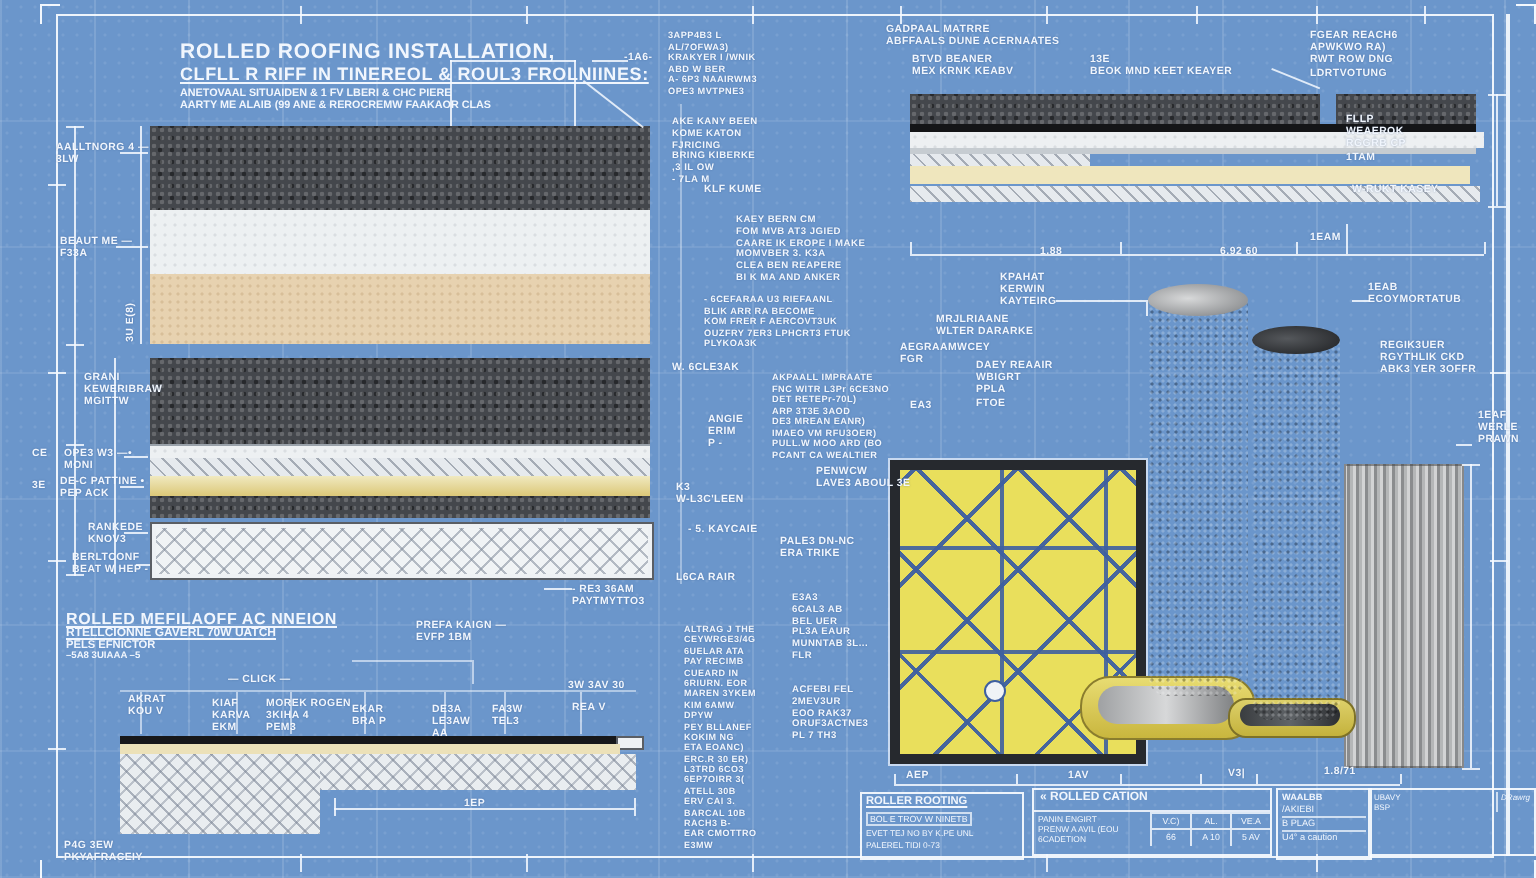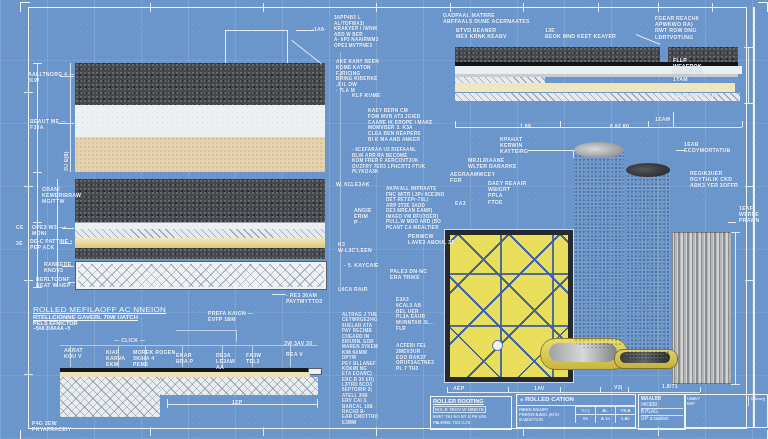--- a/index.html
+++ b/index.html
@@ -71,20 +71,26 @@
   <div class="grid"></div>
   <div class="speckle"></div>
 
   <div class="frame"></div>
   <div class="frame2"></div>
   <div class="corner" style="left:20px;top:2px;border-left-width:1.5px;border-top-width:1.5px;"></div>
   <div class="corner" style="left:758px;top:2px;border-right-width:1.5px;border-top-width:1.5px;"></div>
   <div class="corner" style="left:20px;top:430px;border-left-width:1.5px;border-bottom-width:1.5px;"></div>
   <div class="corner" style="left:758px;top:430px;border-right-width:1.5px;border-bottom-width:1.5px;"></div>
 
+  <div style="position:absolute;left:90px;top:20px;">
+    <h1 style="font-size:10.5px;letter-spacing:.4px;">ROLLED ROOFING INSTALLATION,</h1>
+    <h2 class="u" style="font-size:9px;letter-spacing:.3px;">CLFLL R RIFF IN TINEREOL &amp; ROUL3 FROLNIINES:</h2>
+    <div style="font-size:5.4px;font-weight:700;margin-top:2px;">ANETOVAAL SITUAIDEN &amp; 1 FV LBERI &amp; CHC PIERE</div>
+    <div style="font-size:5.4px;font-weight:700;">AARTY ME ALAIB (99 ANE &amp; REROCREMW FAAKAOR CLAS</div>
+  </div>
 
   <div>
     <div class="layer dark" style="left:75px;top:63px;width:250px;height:42px;"></div>
     <div class="layer whitel" style="left:75px;top:105px;width:250px;height:32px;"></div>
     <div class="layer tan" style="left:75px;top:137px;width:250px;height:35px;"></div>
     <div class="layer dark" style="left:75px;top:179px;width:250px;height:43px;"></div>
     <div class="layer whitel" style="left:75px;top:222px;width:250px;height:7px;border-top:1px solid #9aa2aa;border-bottom:1px solid #9aa2aa;"></div>
     <div class="layer hatch" style="left:75px;top:229px;width:250px;height:9px;"></div>
     <div class="layer yellow" style="left:75px;top:238px;width:250px;height:10px;"></div>
     <div class="layer dark" style="left:75px;top:248px;width:250px;height:11px;"></div>
@@ -120,21 +126,21 @@
 
   <div>
     <div class="layer" style="left:60px;top:368px;width:250px;height:4px;background:#17181a;"></div>
     <div class="layer" style="left:308px;top:368px;width:12px;height:5px;background:#eef1f4;border:1px solid #5a5e64;"></div>
     <div class="layer" style="left:60px;top:372px;width:250px;height:5px;background:#ece1b8;"></div>
     <div class="layer herring" style="left:60px;top:377px;width:100px;height:40px;"></div>
     <div class="layer herring" style="left:160px;top:377px;width:158px;height:18px;"></div>
   </div>
 
   <div style="position:absolute;left:33px;top:305px;">
-    <div class="u" style="font-size:8px;font-weight:400;letter-spacing:.3px;">ROLLED MEFILAOFF AC NNEION</div>
+    <div class="u" style="font-size:8px;font-weight:700;letter-spacing:.3px;">ROLLED MEFILAOFF AC NNEION</div>
     <div class="u" style="font-size:6px;font-weight:700;">RTELLCIONNE GAVERL 70W UATCH</div>
     <div style="font-size:5.6px;font-weight:700;">PELS EFNICTOR</div>
     <div style="font-size:4.8px;font-weight:700;">–5A8 3UIAAA –5</div>
   </div>
 
   <div class="tb" style="left:430px;top:396px;width:76px;height:30px;padding:1px 2px;">
     <div class="u" style="font-size:5.6px;font-weight:700;">ROLLER ROOTING</div>
     <div style="font-size:4.4px;border:1px solid rgba(250,252,255,.7);display:inline-block;padding:0 1px;margin-top:1px;">BOL E TROV W NINETB</div>
     <div style="font-size:4.2px;margin-top:1px;">EVET TEJ NO BY K.PE UNL</div>
     <div style="font-size:4.2px;">PALEREL TIDI 0-73</div>

